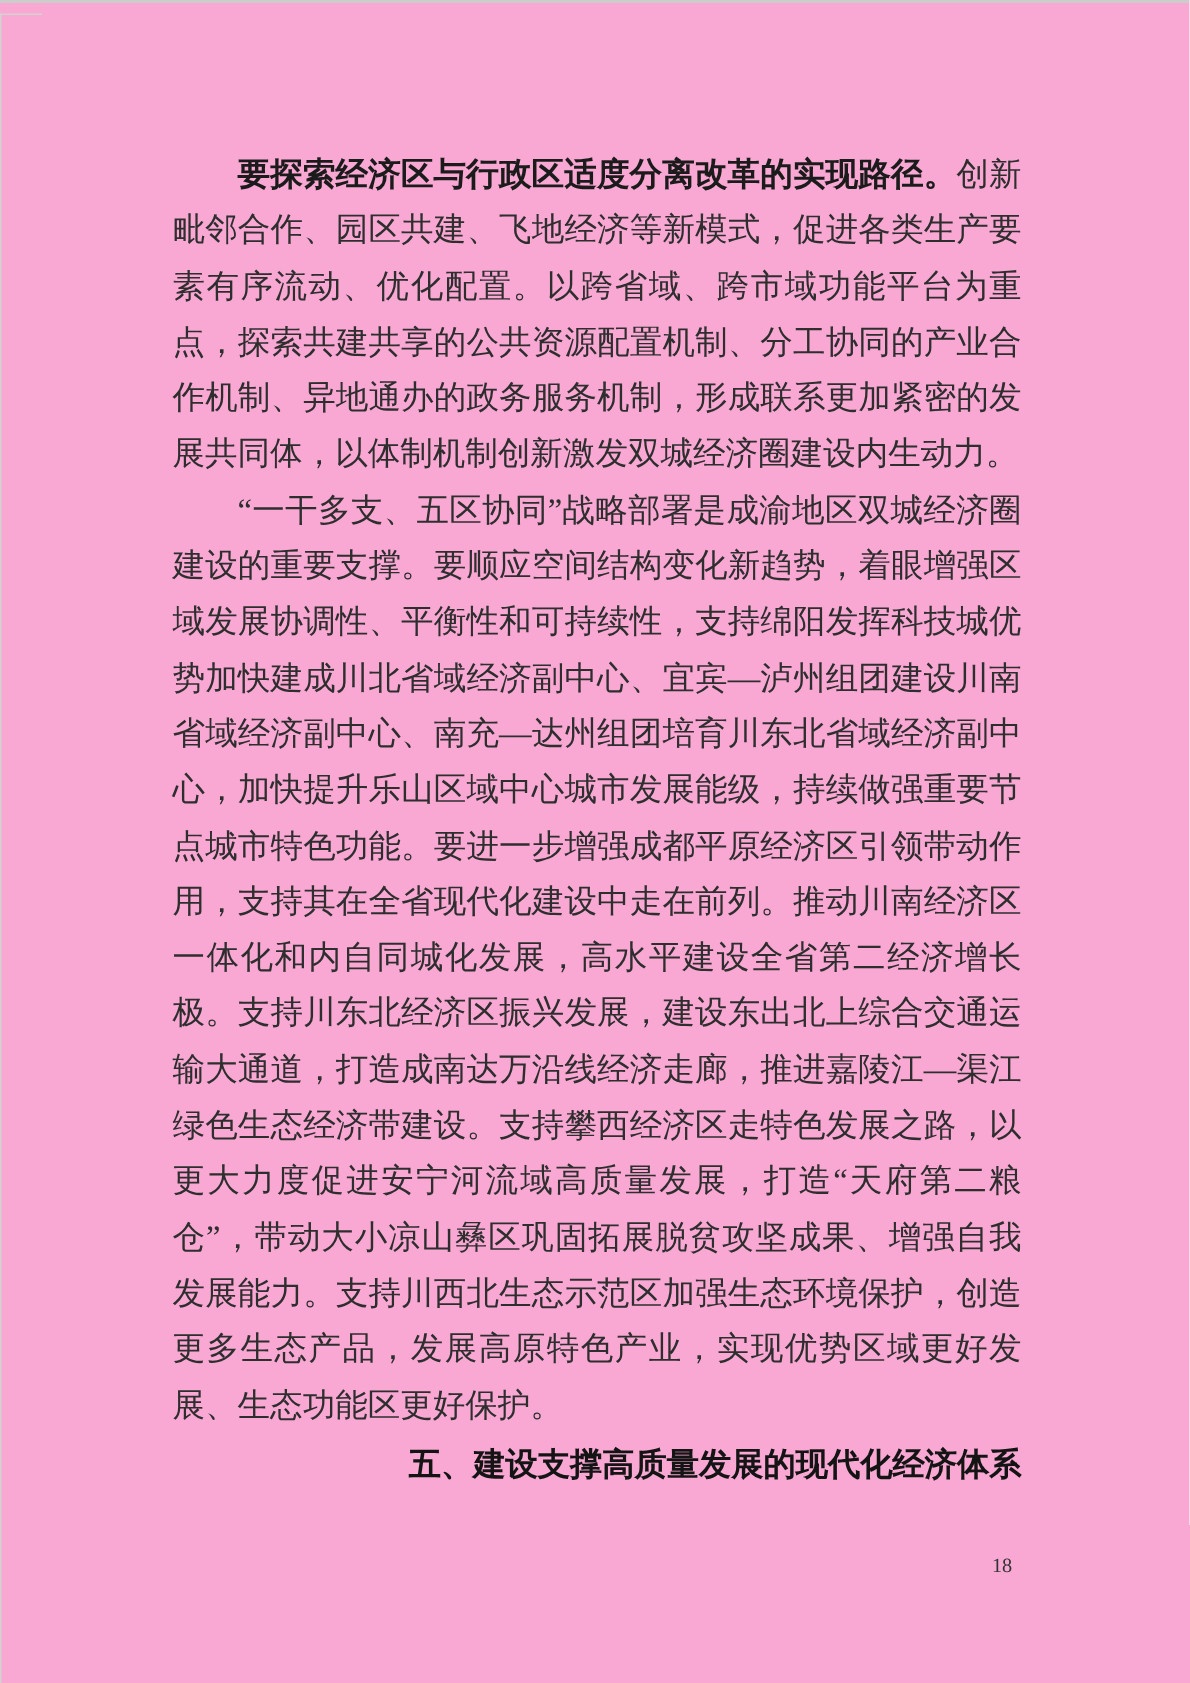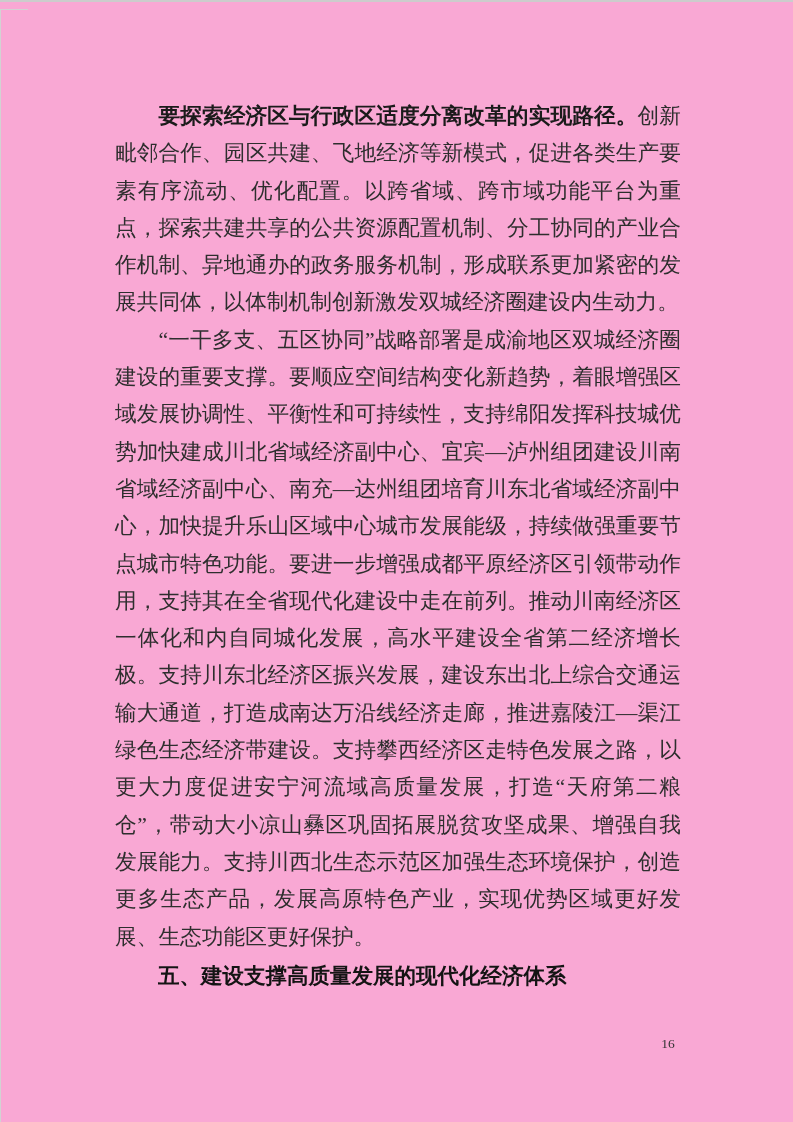--- a/index.html
+++ b/index.html
@@ -55,21 +55,21 @@
     color: #1b1b1b;
   }
   .section-heading {
     margin: 2px 0 0 0;
     text-indent: 2em;
     font-family: "Liberation Sans", sans-serif;
     font-weight: bold;
     font-size: 21.5px;
     line-height: 37.3px;
     color: #141414;
-    text-align: left;
+    text-align: right;
   }
   .page-number {
     position: absolute;
     left: 652px;
     top: 1036px;
     width: 32px;
     text-align: center;
     font-family: "Liberation Serif", serif;
     font-size: 13.5px;
     color: #333333;
@@ -87,15 +87,15 @@
   <main class="content">
 
     <p class="body-para"><span class="lead-bold">要探索经济区与行政区适度分离改革的实现路径。</span><span>创新毗邻合作、园区共建、飞地经济等新模式，促进各类生产要素有序流动、优化配置。以跨省域、跨市域功能平台为重点，探索共建共享的公共资源配置机制、分工协同的产业合作机制、异地通办的政务服务机制，形成联系更加紧密的发展共同体，以体制机制创新激发双城经济圈建设内生动力。</span></p>
 
     <p class="body-para">“一干多支、五区协同”战略部署是成渝地区双城经济圈建设的重要支撑。要顺应空间结构变化新趋势，着眼增强区域发展协调性、平衡性和可持续性，支持绵阳发挥科技城优势加快建成川北省域经济副中心、宜宾—泸州组团建设川南省域经济副中心、南充—达州组团培育川东北省域经济副中心，加快提升乐山区域中心城市发展能级，持续做强重要节点城市特色功能。要进一步增强成都平原经济区引领带动作用，支持其在全省现代化建设中走在前列。推动川南经济区一体化和内自同城化发展，高水平建设全省第二经济增长极。支持川东北经济区振兴发展，建设东出北上综合交通运输大通道，打造成南达万沿线经济走廊，推进嘉陵江—渠江绿色生态经济带建设。支持攀西经济区走特色发展之路，以更大力度促进安宁河流域高质量发展，打造“天府第二粮仓”，带动大小凉山彝区巩固拓展脱贫攻坚成果、增强自我发展能力。支持川西北生态示范区加强生态环境保护，创造更多生态产品，发展高原特色产业，实现优势区域更好发展、生态功能区更好保护。</p>
 
     <h2 class="section-heading">五、建设支撑高质量发展的现代化经济体系</h2>
 
   </main>
 
-  <div class="page-number">16</div>
+  <div class="page-number">18</div>
 
 </div>
 
 </body></html>

